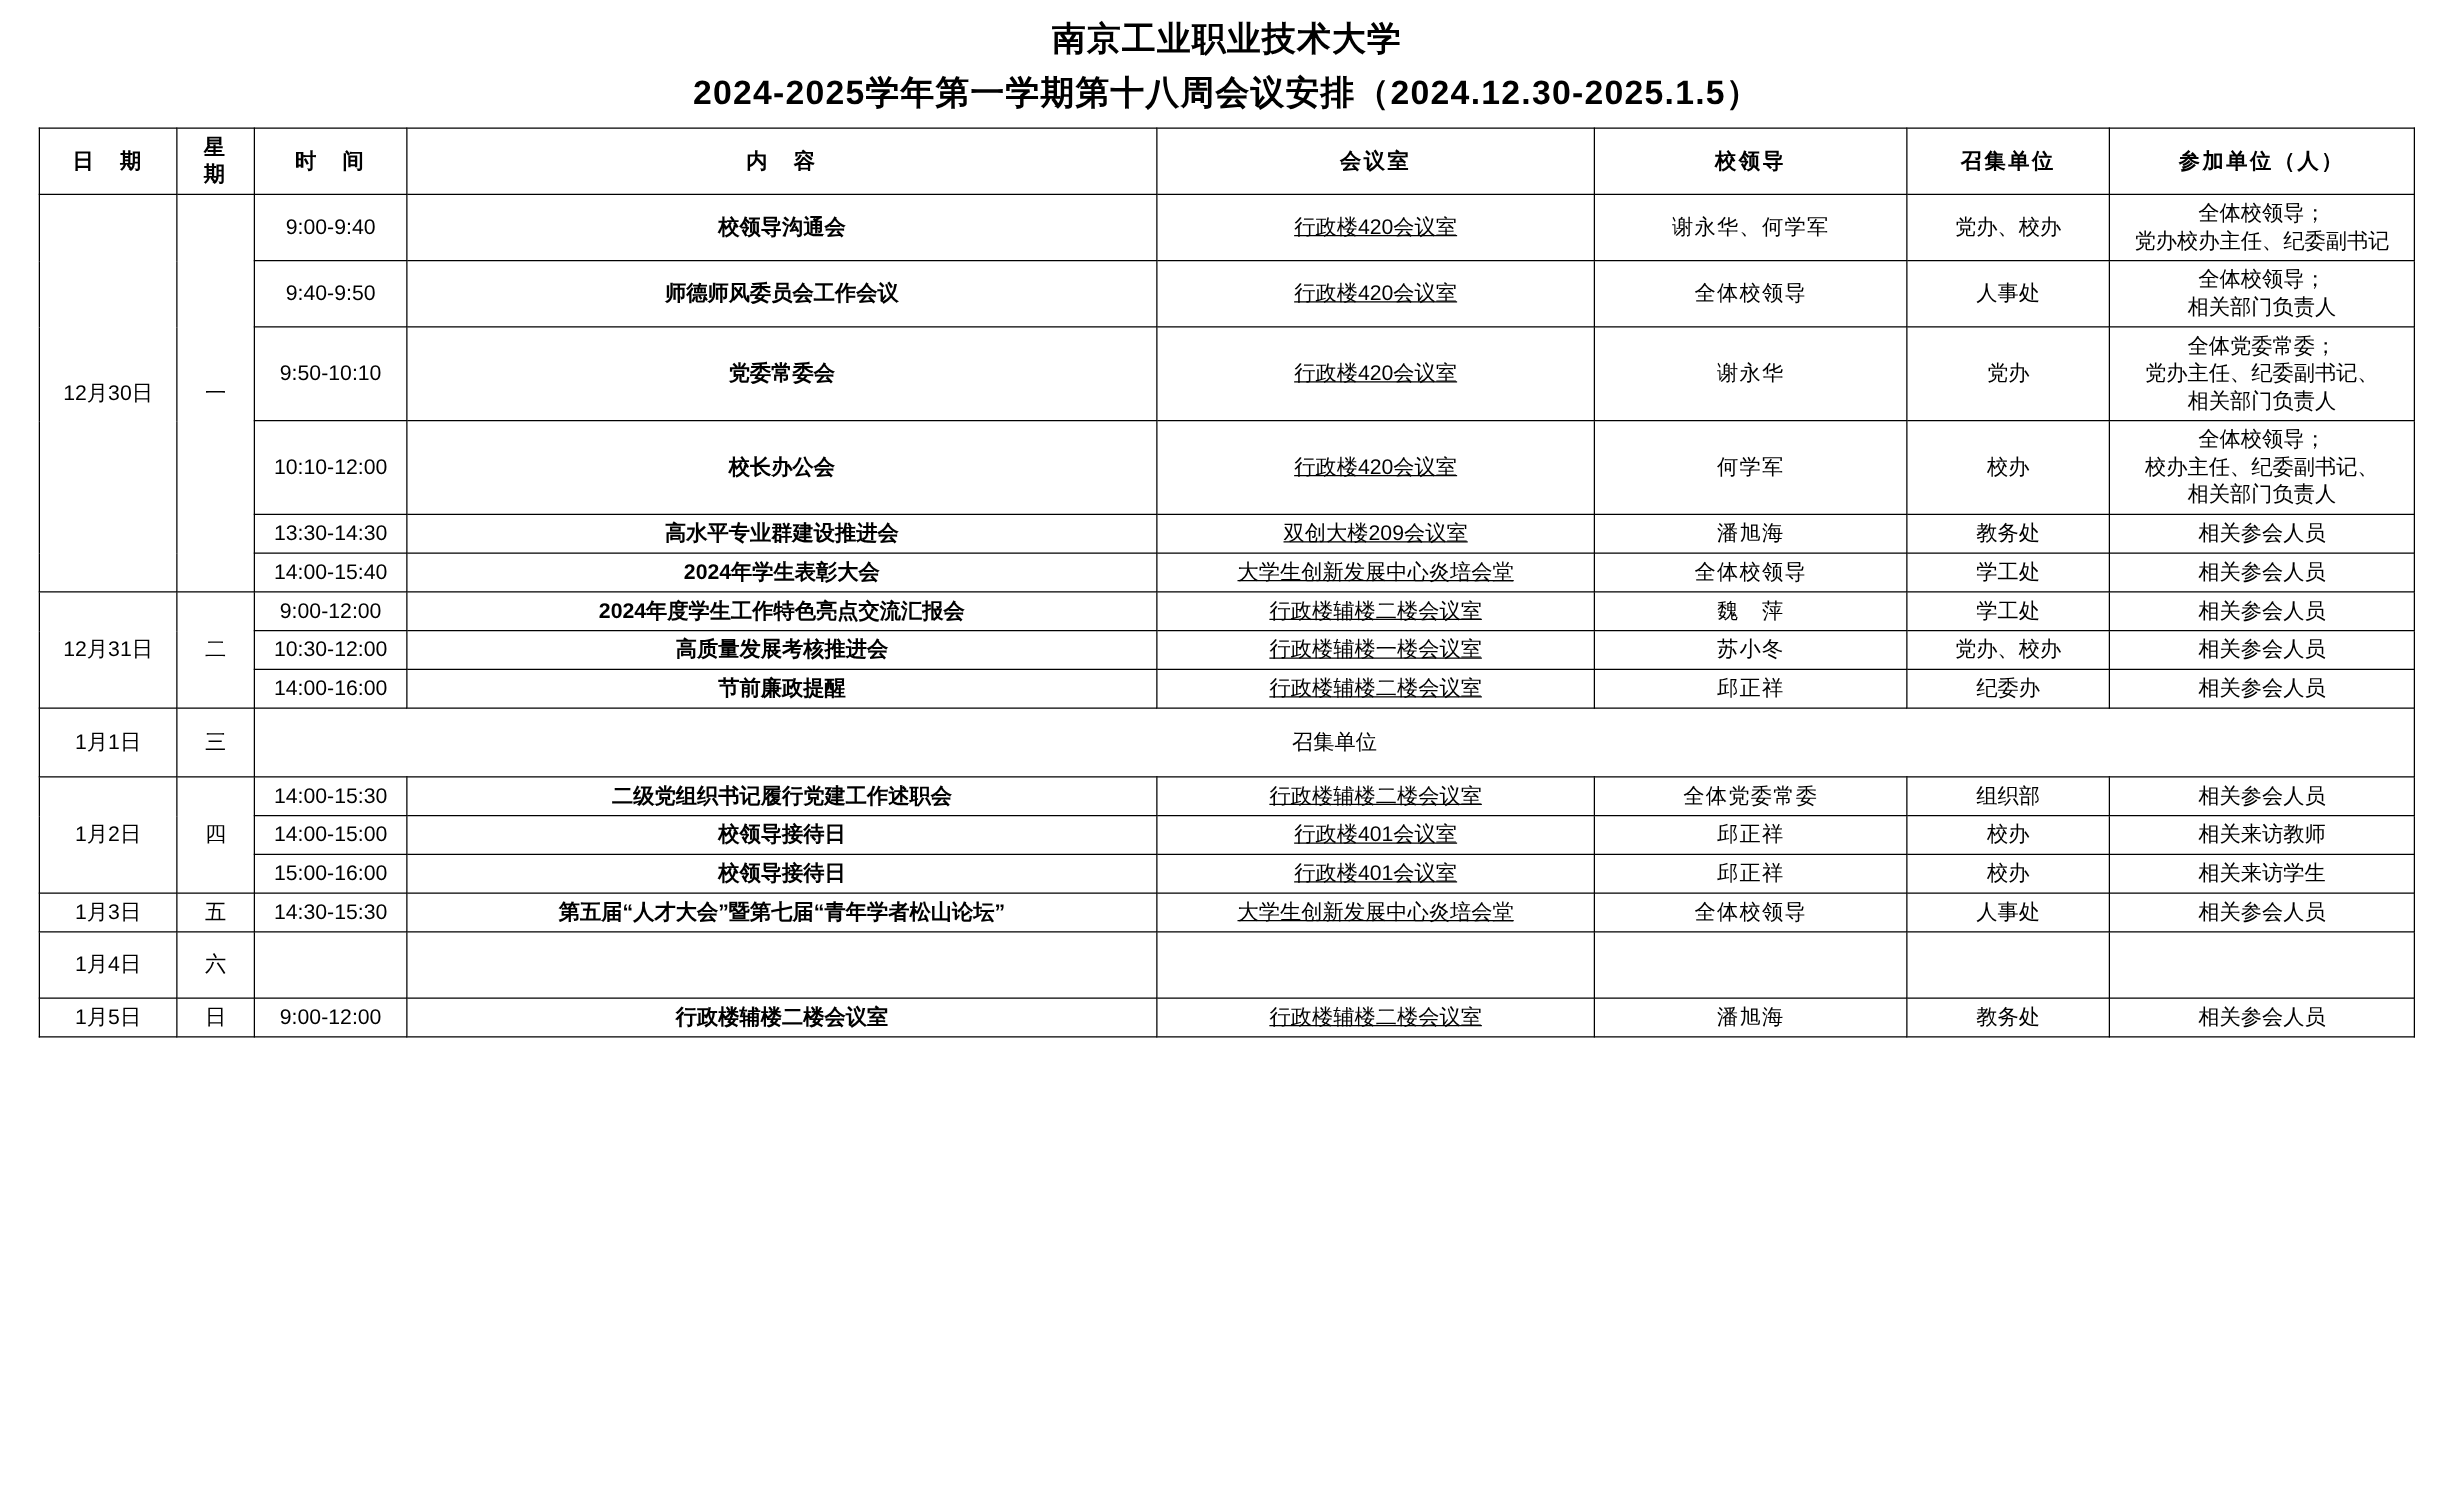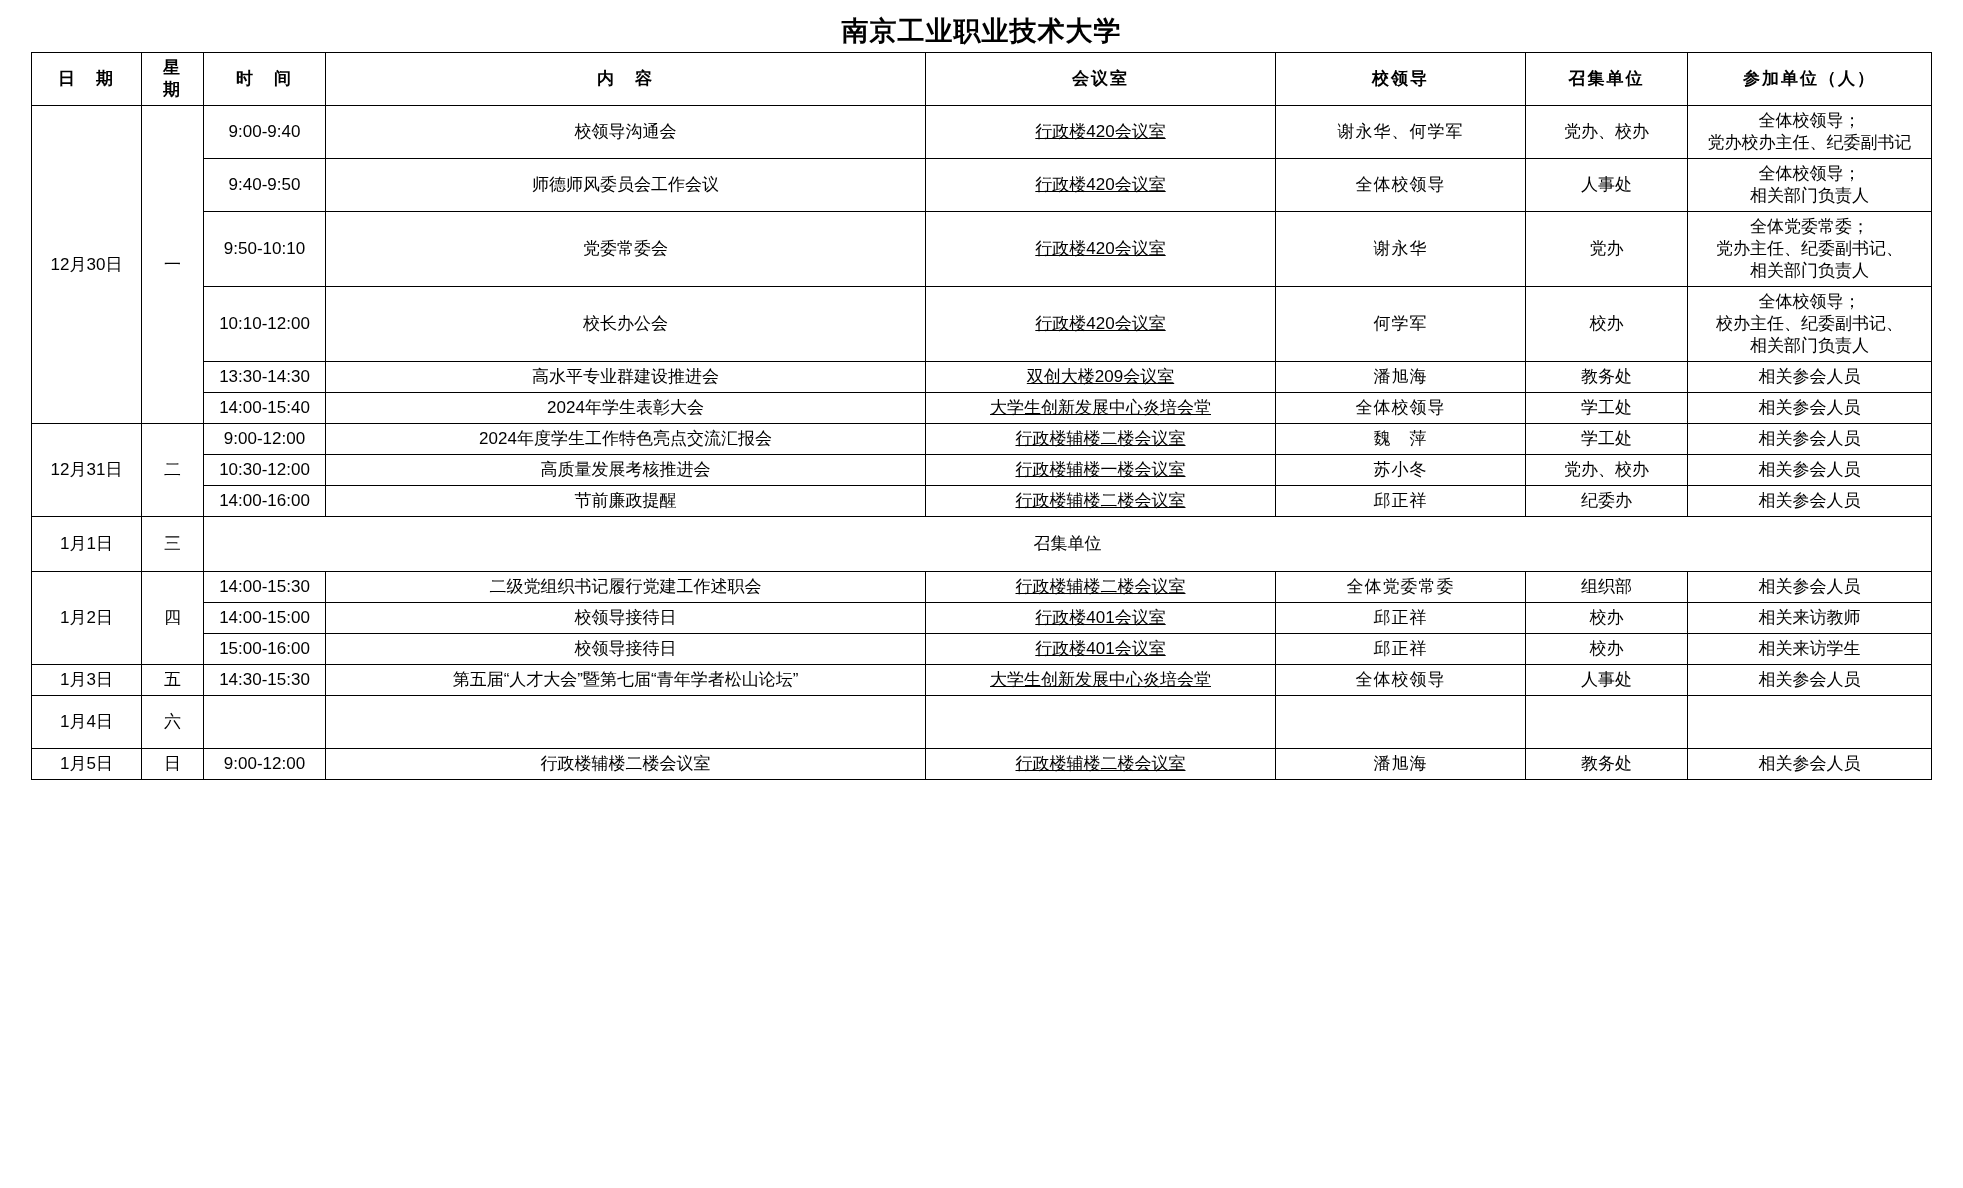--- a/index.html
+++ b/index.html
@@ -63,21 +63,21 @@
   .col-content { width: 600px; }
   .col-room { width: 350px; }
   .col-leader { width: 250px; }
   .col-org { width: 162px; }
   .col-attend { width: 244px; }
 
   td.cell-date, td.cell-week {
     font-size: 17px;
   }
   td.cell-time { font-size: 16px; }
-  td.cell-content { font-size: 17px; }
+  td.cell-content { font-size: 17px; font-weight: bold; }
   td.cell-room { font-size: 17px; text-decoration: underline; }
   td.cell-leader { font-size: 17px; letter-spacing: 1px; }
   td.cell-org { font-size: 17px; }
   td.cell-attend { font-size: 15px; line-height: 21px; }
   td.row-empty { height: 44px; }
   .holiday-cell {
     font-size: 17px;
     height: 46px;
   }
   .multi {
@@ -94,20 +94,21 @@
   }
   .footer span { margin-left: 26px; }
 </style>
 </head>
 <body>
 
 <div class="page">
 
   <div class="title-block">
     <div class="doc-title">南京工业职业技术大学</div>
+    <div class="doc-subtitle">2024-2025学年第一学期第十八周会议安排（2024.12.30-2025.1.5）</div>
   </div>
 
   <table class="sched">
     <colgroup>
       <col class="col-date">
         <col class="col-week">
         <col class="col-time">
         <col class="col-content">
       <col class="col-room">
         <col class="col-leader">

